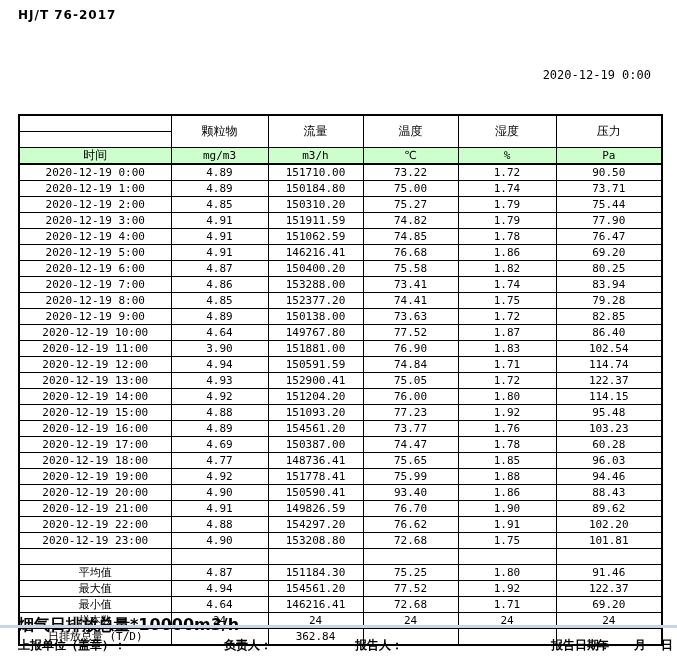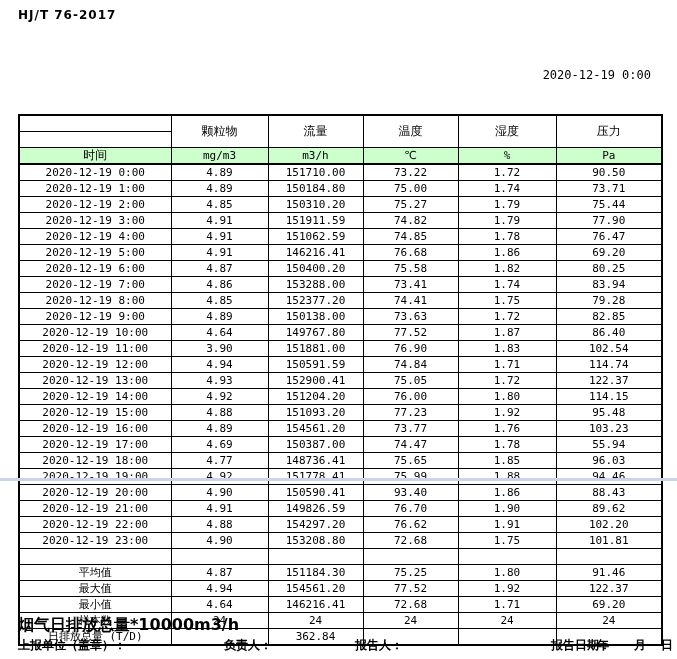--- a/index.html
+++ b/index.html
@@ -3,21 +3,21 @@
 <meta charset="utf-8">
 <style>
   html, body {
     margin: 0; padding: 0;
     width: 677px; height: 659px;
     background: #ffffff;
     overflow: hidden;
     font-family: "DejaVu Sans", sans-serif;
     color: #000;
   }
-  .page { position: relative; width: 677px; height: 481px; background: #fff; }
+  .page { position: relative; width: 677px; height: 628px; background: #fff; }
 
   .doc-code {
     position: absolute; left: 18px; top: 8px;
     font-size: 12px; font-weight: bold; letter-spacing: 1px;
   }
   .title {
     position: absolute; left: 0; right: 0; top: 28px;
     margin: 0; text-align: center;
     font-size: 15px; font-weight: bold; letter-spacing: 1px;
   }
@@ -250,21 +250,21 @@
           <td>73.77</td>
           <td>1.76</td>
           <td>103.23</td>
         </tr>
         <tr>
           <td>2020-12-19 17:00</td>
           <td>4.69</td>
           <td>150387.00</td>
           <td>74.47</td>
           <td>1.78</td>
-          <td>55.94</td>
+          <td>60.28</td>
         </tr>
         <tr>
           <td>2020-12-19 18:00</td>
           <td>4.77</td>
           <td>148736.41</td>
           <td>75.65</td>
           <td>1.85</td>
           <td>96.03</td>
         </tr>
         <tr>

